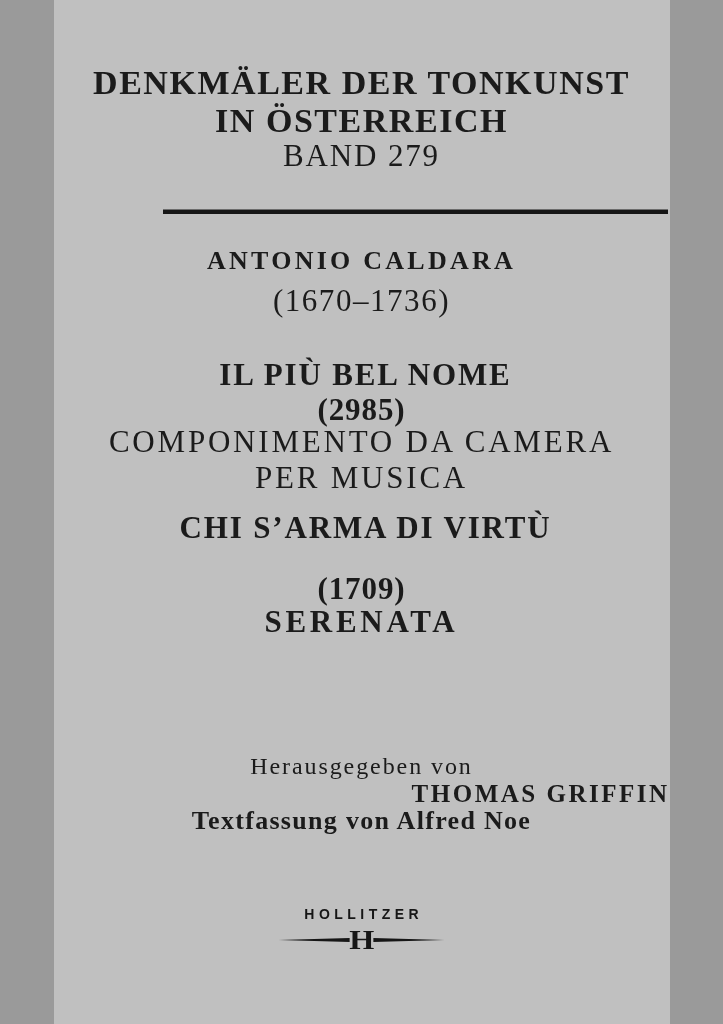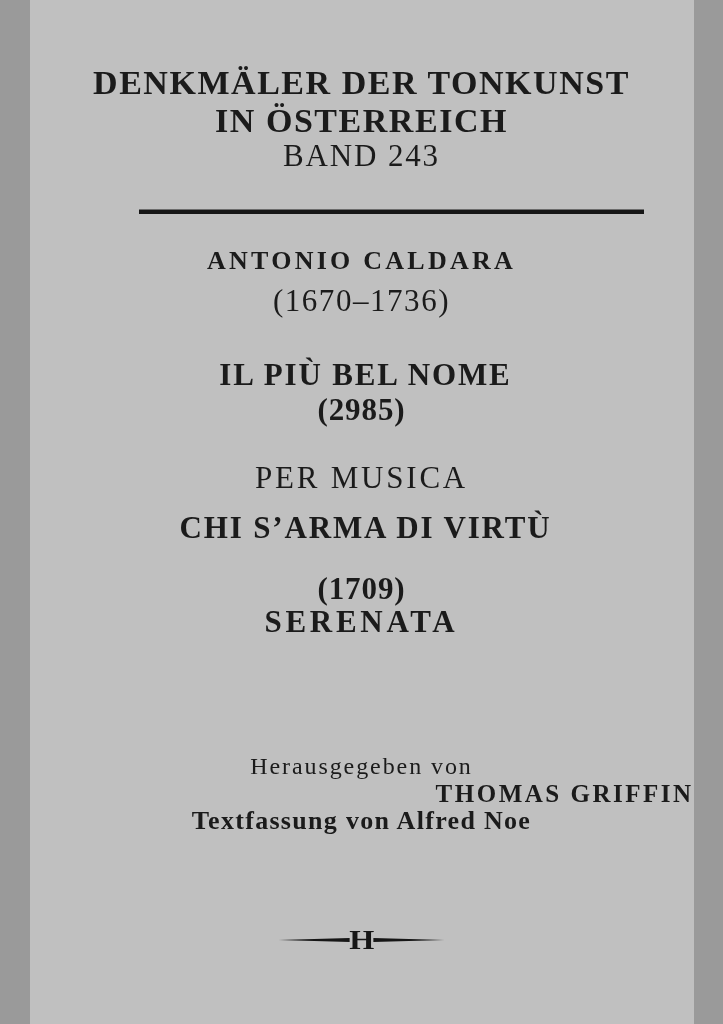--- a/index.html
+++ b/index.html
@@ -2,21 +2,21 @@
 <html><head>
 <meta charset="utf-8">
 <style>
   html, body {
     margin: 0;
     padding: 0;
     background: #9a9a9a;
   }
   .page {
     position: relative;
-    width: 664px;
+    width: 616px;
     height: 1024px;
     margin: 0 auto;
     background: #c0c0c0;
     font-family: "Liberation Serif", serif;
     color: #1b1b1b;
     overflow: hidden;
   }
   .tline {
     position: absolute;
     left: 0;
@@ -88,38 +88,40 @@
     display: inline-block;
   }
 </style>
 </head>
 <body>
 
 <div class="page">
 
   <div class="tline series-line" style="top: 66px;">DENKMÄLER DER TONKUNST</div>
   <div class="tline series-line" style="top: 104px;">IN ÖSTERREICH</div>
-  <div class="tline band-line" style="top: 140px;">BAND 243</div>
+  <div class="tline band-line" style="top: 140px;">BAND 279</div>
 
   <div class="divider"></div>
 
   <div class="tline composer-line" style="top: 248px;">ANTONIO CALDARA</div>
   <div class="tline dates-line" style="top: 285px;">(1670–1736)</div>
 
   <div class="tline work-title" style="top: 359px;">IL PIÙ BEL NOME</div>
   <div class="tline work-year" style="top: 394px;">(2985)</div>
+  <div class="tline work-subtitle" style="top: 426px;">COMPONIMENTO DA CAMERA</div>
   <div class="tline work-subtitle" style="top: 462px;">PER MUSICA</div>
 
   <div class="tline work-title" style="top: 512px;">CHI S’ARMA DI VIRTÙ</div>
   <div class="tline work-year" style="top: 573px;">(1709)</div>
   <div class="tline serenata-line" style="top: 606px;">SERENATA</div>
 
   <div class="tline edited-by" style="top: 754px;">Herausgegeben von</div>
   <div class="tline editor-name" style="top: 781px; text-align: right;">THOMAS GRIFFIN</div>
   <div class="tline textfassung" style="top: 808px;">Textfassung von Alfred Noe</div>
 
+  <div class="logo-name">HOLLITZER</div>
   <div class="logo-mark">
     <span class="logo-rule left"></span>
     <span class="logo-h">H</span>
     <span class="logo-rule right"></span>
   </div>
 
 </div>
 
 </body></html>

